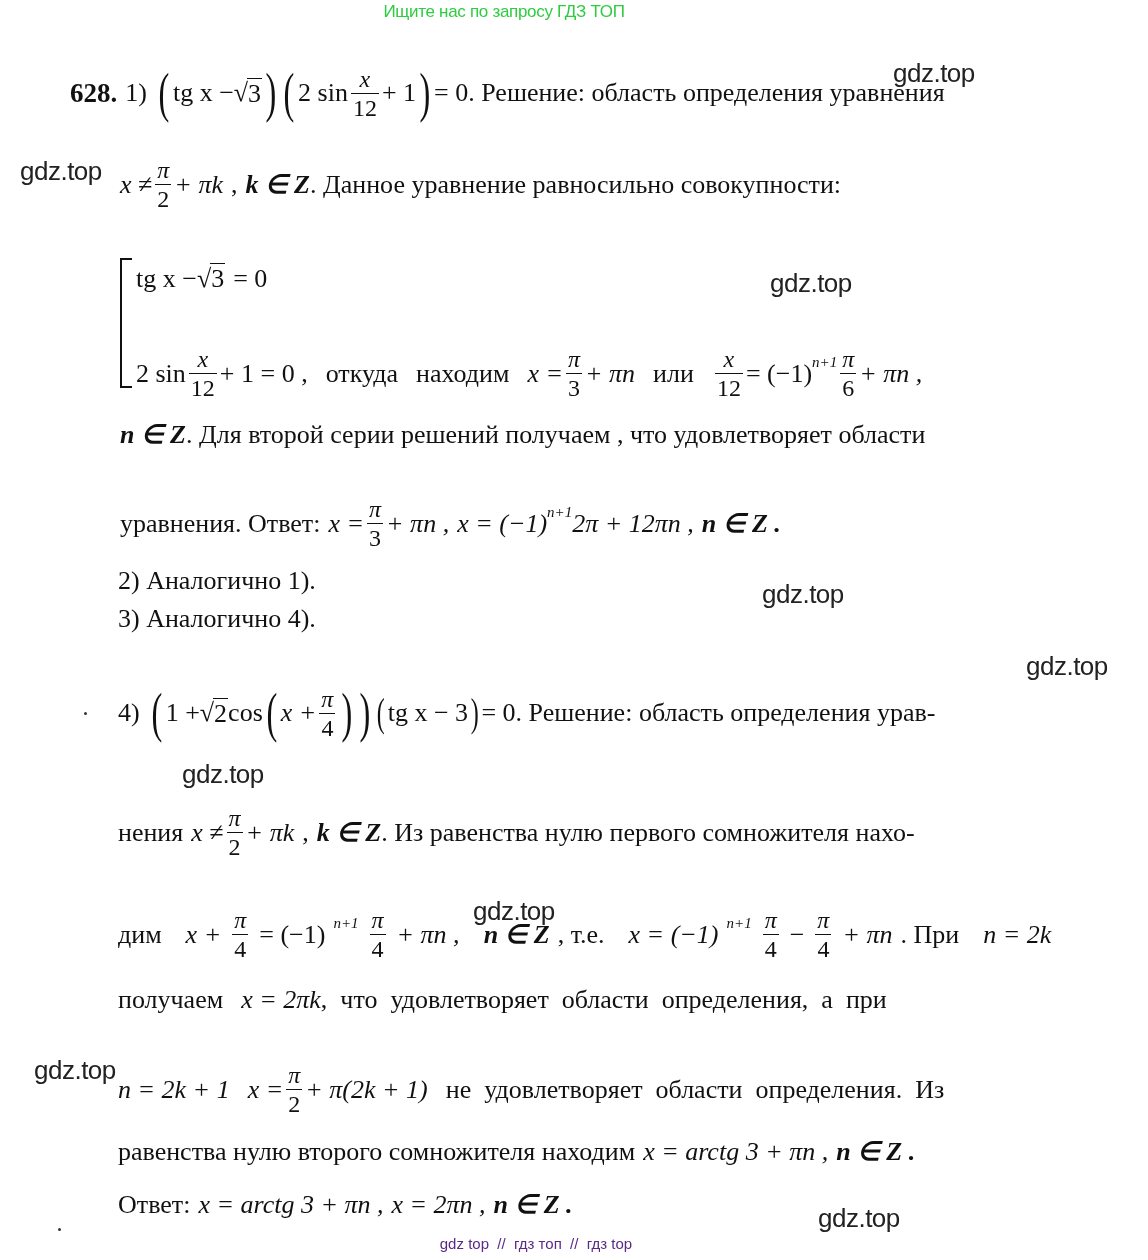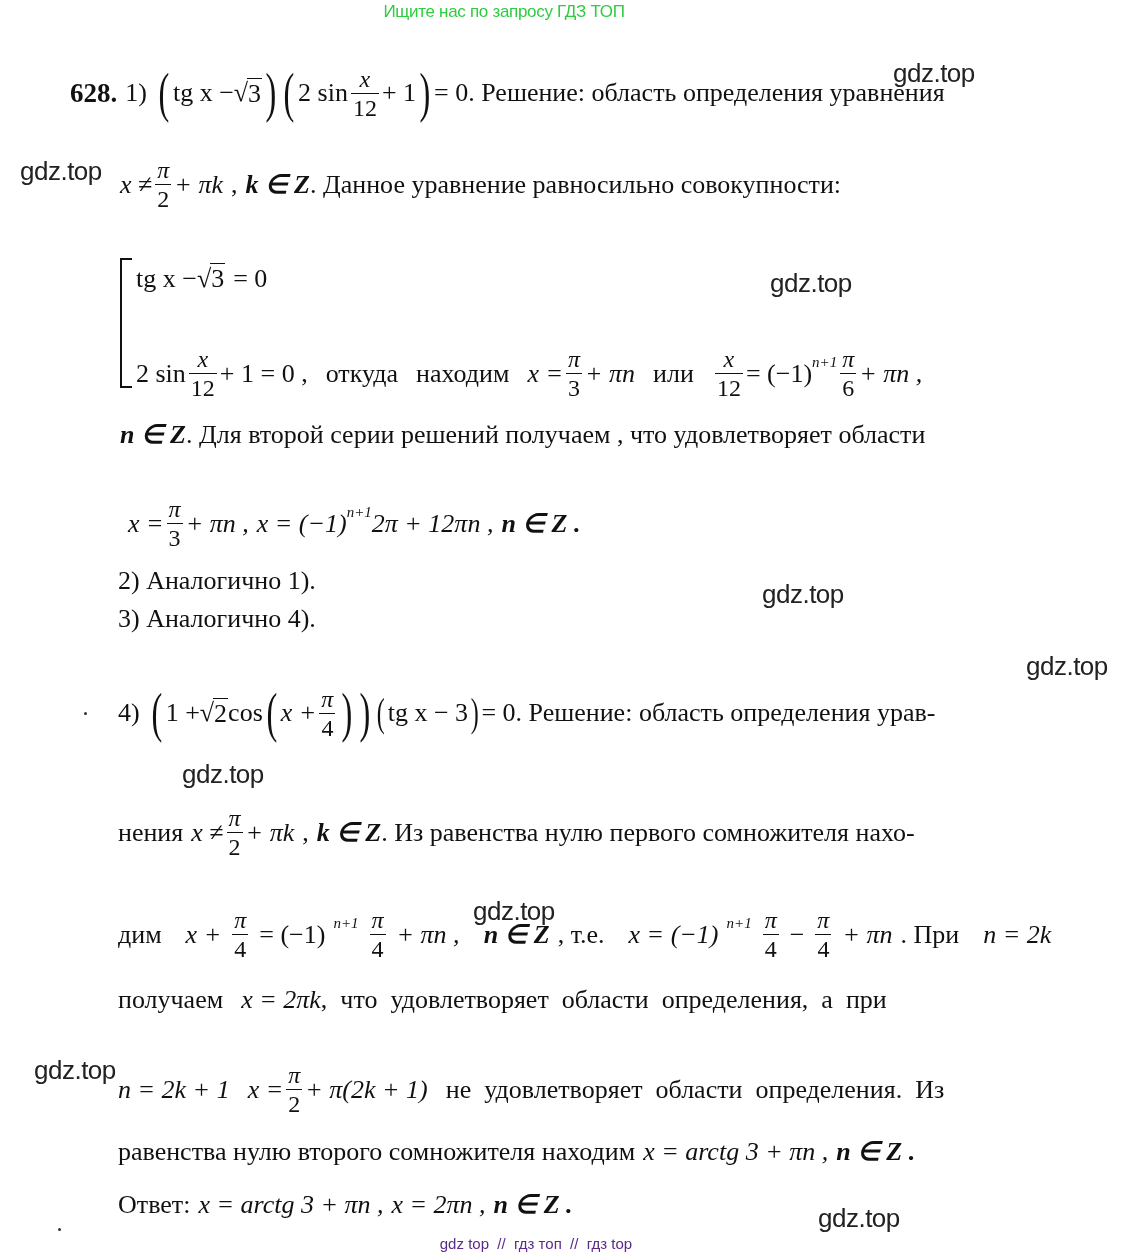--- a/index.html
+++ b/index.html
@@ -134,20 +134,21 @@
     </span>
   <span class="i">+ πn ,</span>
 </div>
 
 <div class="line" style="left:120px;top:420px;">
   <span class="i b">n ∈ Z</span>
   <span>. Для второй серии решений получаем , что удовлетворяет области</span>
 </div>
 
 <div class="line" style="left:120px;top:497px;">
+  <span>уравнения. Ответ:</span>
     <span class="sp"></span>
   <span class="i">x =</span>
   <span class="frac">
       <span class="num">π</span>
       <span class="den">3</span>
     </span>
   <span class="i">+ πn ,</span>
     <span class="sp"></span>
   <span class="i">x = (−1)</span>
   <span class="sup">n+1</span>

